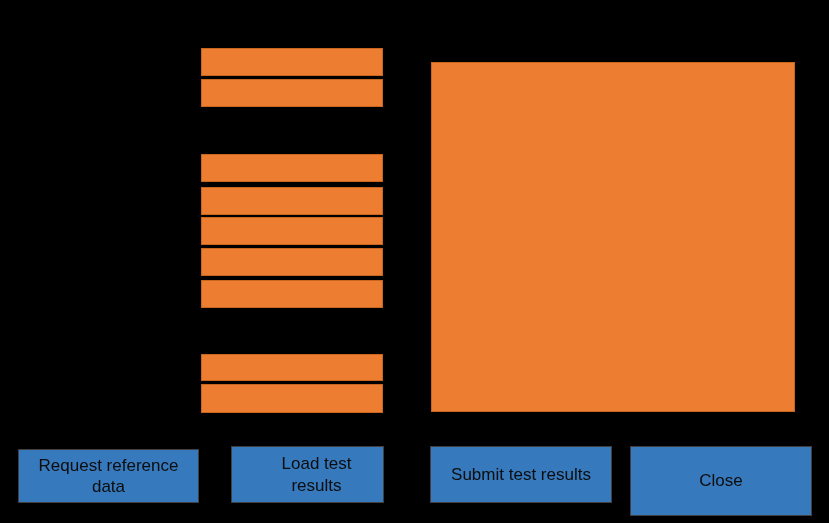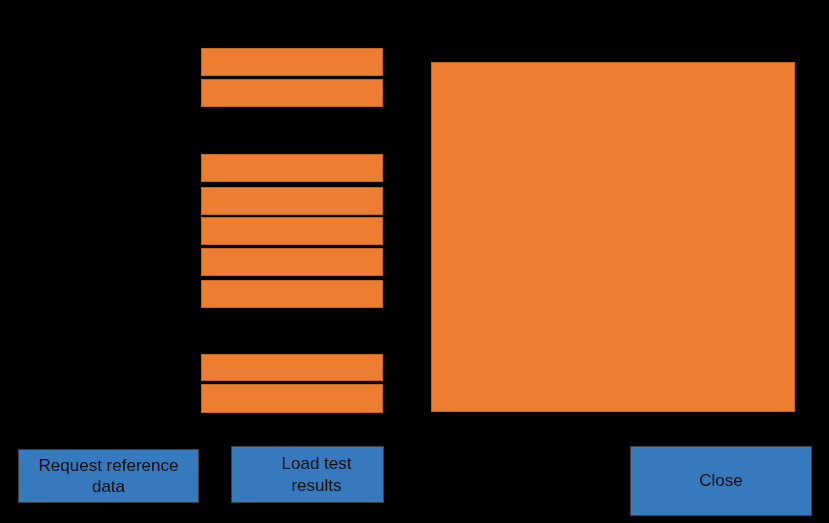--- a/index.html
+++ b/index.html
@@ -81,17 +81,20 @@
   <div class="field f9"></div>
 
   <div class="output-area"></div>
 
   <div class="btn b1">
     <span>Request reference data</span>
   </div>
   <div class="btn b2">
     <span>Load test results</span>
   </div>
+  <div class="btn b3">
+    <span>Submit test results</span>
+  </div>
   <div class="btn b4">
     <span>Close</span>
   </div>
 
 </div>
 
 </body></html>

